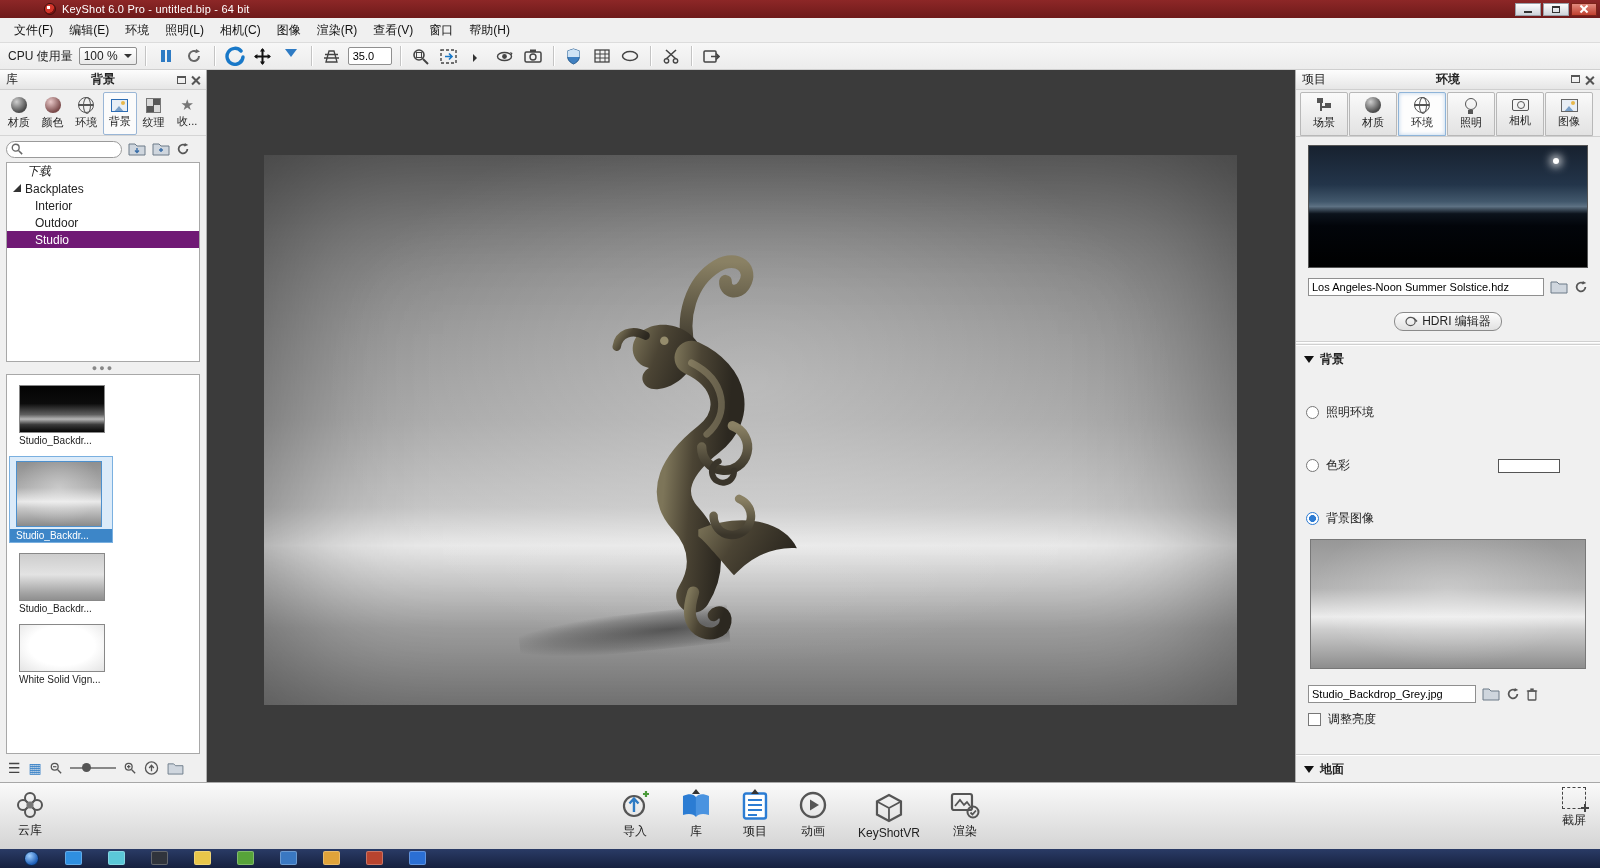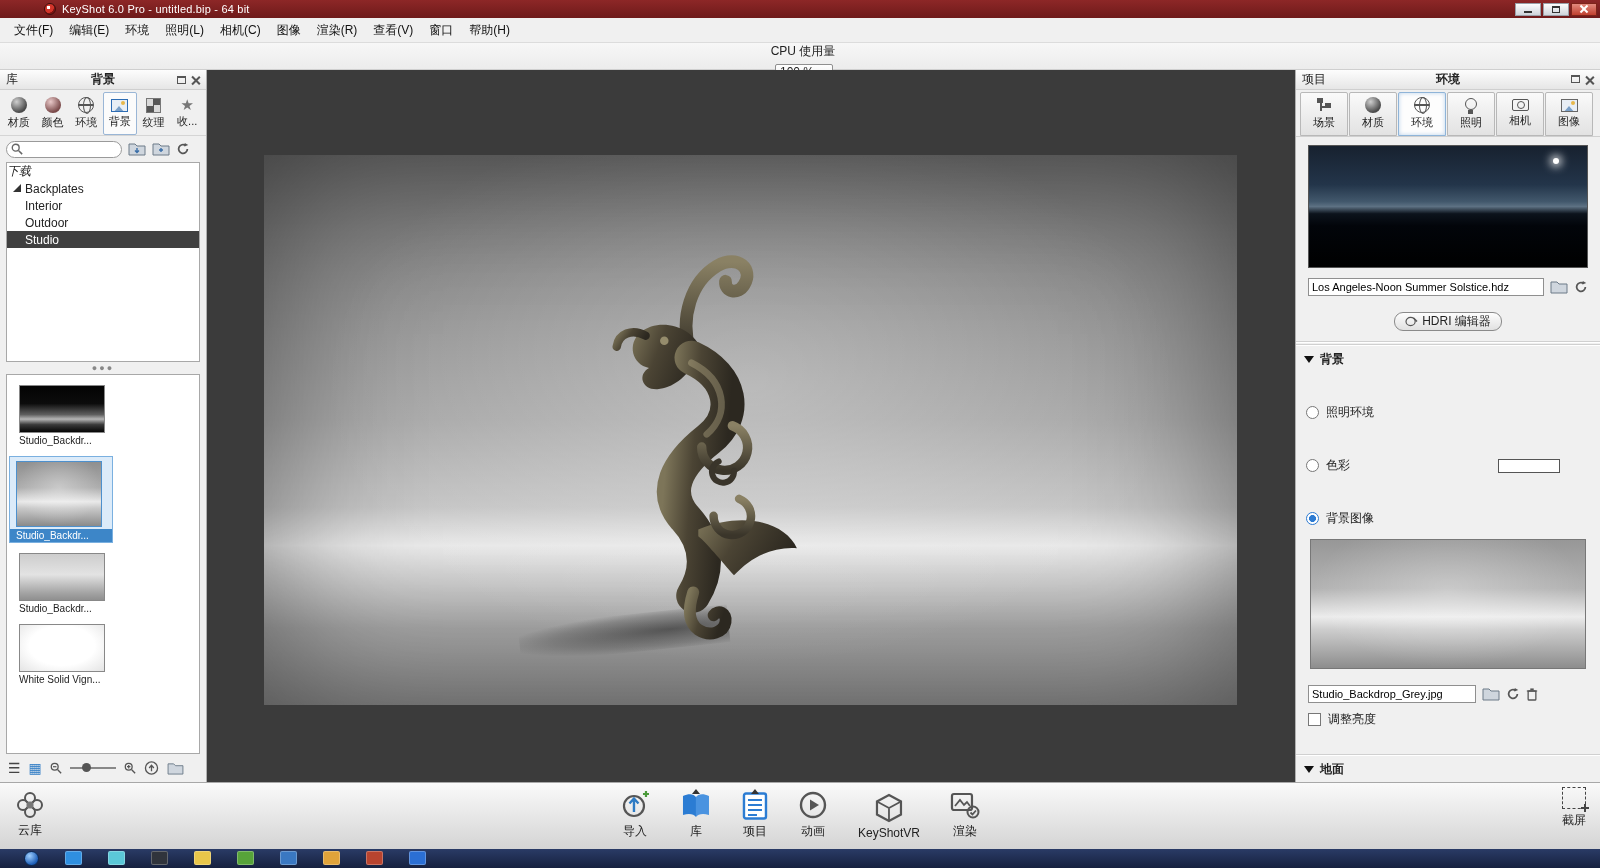--- a/index.html
+++ b/index.html
@@ -17,21 +17,21 @@
   .glyph-max{width:8px;height:7px;border:1px solid #333;border-top-width:2px;}
   .glyph-x{position:relative;width:8px;height:8px;}
   .glyph-x::before,.glyph-x::after{content:"";position:absolute;left:3px;top:-1px;width:2px;height:10px;background:#fff;}
   .glyph-x::before{transform:rotate(45deg);} .glyph-x::after{transform:rotate(-45deg);}
 
   
   .menubar{position:absolute;left:0;top:18px;width:1600px;height:25px;background:#f0f0f0;border-bottom:1px solid #dcdcdc;display:flex;align-items:center;padding-left:6px;}
   .menu-item{padding:4px 8px;color:#111;}
 
   
-  .toolbar{position:absolute;left:0;top:43px;width:1600px;height:27px;background:linear-gradient(#f7f7f7,#ececec);border-bottom:1px solid #cfcfcf;display:flex;align-items:center;padding-left:8px;gap:4px;flex-direction:column;}
+  .toolbar{position:absolute;left:0;top:43px;width:1600px;height:27px;background:linear-gradient(#f7f7f7,#ececec);border-bottom:1px solid #cfcfcf;display:flex;align-items:center;padding-left:8px;gap:4px;}
   .tb-label{margin-right:2px;}
   .tb-dd{width:58px;height:18px;border:1px solid #8f8f8f;background:linear-gradient(#fff,#e9e9e9);display:flex;align-items:center;justify-content:space-between;padding:0 4px;border-radius:2px;}
   .tb-caret{width:0;height:0;border:4px solid transparent;border-top-color:#333;margin-top:4px;}
   .tb-sep{width:1px;height:20px;background:#c4c4c4;box-shadow:1px 0 0 #fff;margin:0 4px;}
   .tbtn{width:24px;height:22px;display:flex;align-items:center;justify-content:center;border-radius:2px;}
   .focal{width:44px;height:18px;border:1px solid #8f8f8f;border-radius:2px;font-size:11px;padding:0 4px;background:#fff;}
   .pause-bars{display:flex;gap:2px;} .pause-bars i{display:block;width:4px;height:12px;background:#2e7bc4;}
   .dn-arrow{width:0;height:0;border:6px solid transparent;border-top:8px solid #2e7bc4;}
 
   
@@ -63,22 +63,22 @@
   
   .search-row{height:26px;display:flex;align-items:center;padding:0 6px;gap:6px;}
   .search-box{flex:0 0 116px;height:17px;border:1px solid #9a9a9a;border-radius:9px;background:#fff;display:flex;align-items:center;padding-left:4px;}
   .search-box input{border:none;outline:none;width:90px;font-size:11px;background:transparent;}
 
   
   .tree{height:200px;background:#fff;border:1px solid #a8a8a8;margin:0 6px;overflow:hidden;font-size:12px;}
   .tree-row{height:17px;display:flex;align-items:center;padding-left:4px;}
   .tree-row.italic span{font-style:italic;}
   .tw{width:0;height:0;border:4px solid transparent;border-bottom-color:#333;border-right-color:#333;margin:0 4px 2px 2px;}
-  .indent1{padding-left:18px;}
-  .tree-row.sel{background:#404040;text-align:center;}
+  .indent1{padding-left:28px;}
+  .tree-row.sel{background:#701a75;text-align:center;}
   .tree-row.sel span{color:#fff;}
   .splitter{height:12px;display:flex;align-items:center;justify-content:center;color:#888;font-size:9px;letter-spacing:2px;}
 
   
   .thumbs{flex:1;background:#fff;border:1px solid #a8a8a8;margin:0 6px;overflow:hidden;padding-top:10px;}
   .thumb{margin:0 0 10px 6px;width:100px;}
   .thumb .im{width:86px;height:48px;margin-left:6px;border:1px solid #888;}
   .thumb .lbl{font-size:10px;padding:2px 0 0 6px;color:#222;white-space:nowrap;}
   .thumb.sel{background:#dcebf9;border:1px solid #7ab0e0;width:104px;padding-top:4px;margin-left:2px;}
   .thumb.sel .im{height:66px;border:1px solid #4d90cd;}
@@ -347,21 +347,21 @@
           <path d="M1,2h6l2,2h8v9H1z" fill="#cfd6de" stroke="#6c7a88"></path>
           <path d="M9,6v4M7,8h4" stroke="#3a6ea8" stroke-width="1.4"></path>
         </svg>
       <svg width="14" height="14" viewBox="0 0 16 16">
           <path d="M13,8a5,5 0 1 1 -2,-4" fill="none" stroke="#555" stroke-width="2"></path>
           <path d="M10,1l4,2.4-4.4,1.8z" fill="#555"></path>
         </svg>
     </div>
 
     <div class="tree">
-      <div class="tree-row italic" style="padding-left:0;">
+      <div class="tree-row italic" style="padding-left:20px;">
         <span>下载</span>
       </div>
       <div class="tree-row">
         <span class="tw"></span>
         <span>Backplates</span>
       </div>
       <div class="tree-row indent1">
         <span>Interior</span>
       </div>
       <div class="tree-row indent1">

